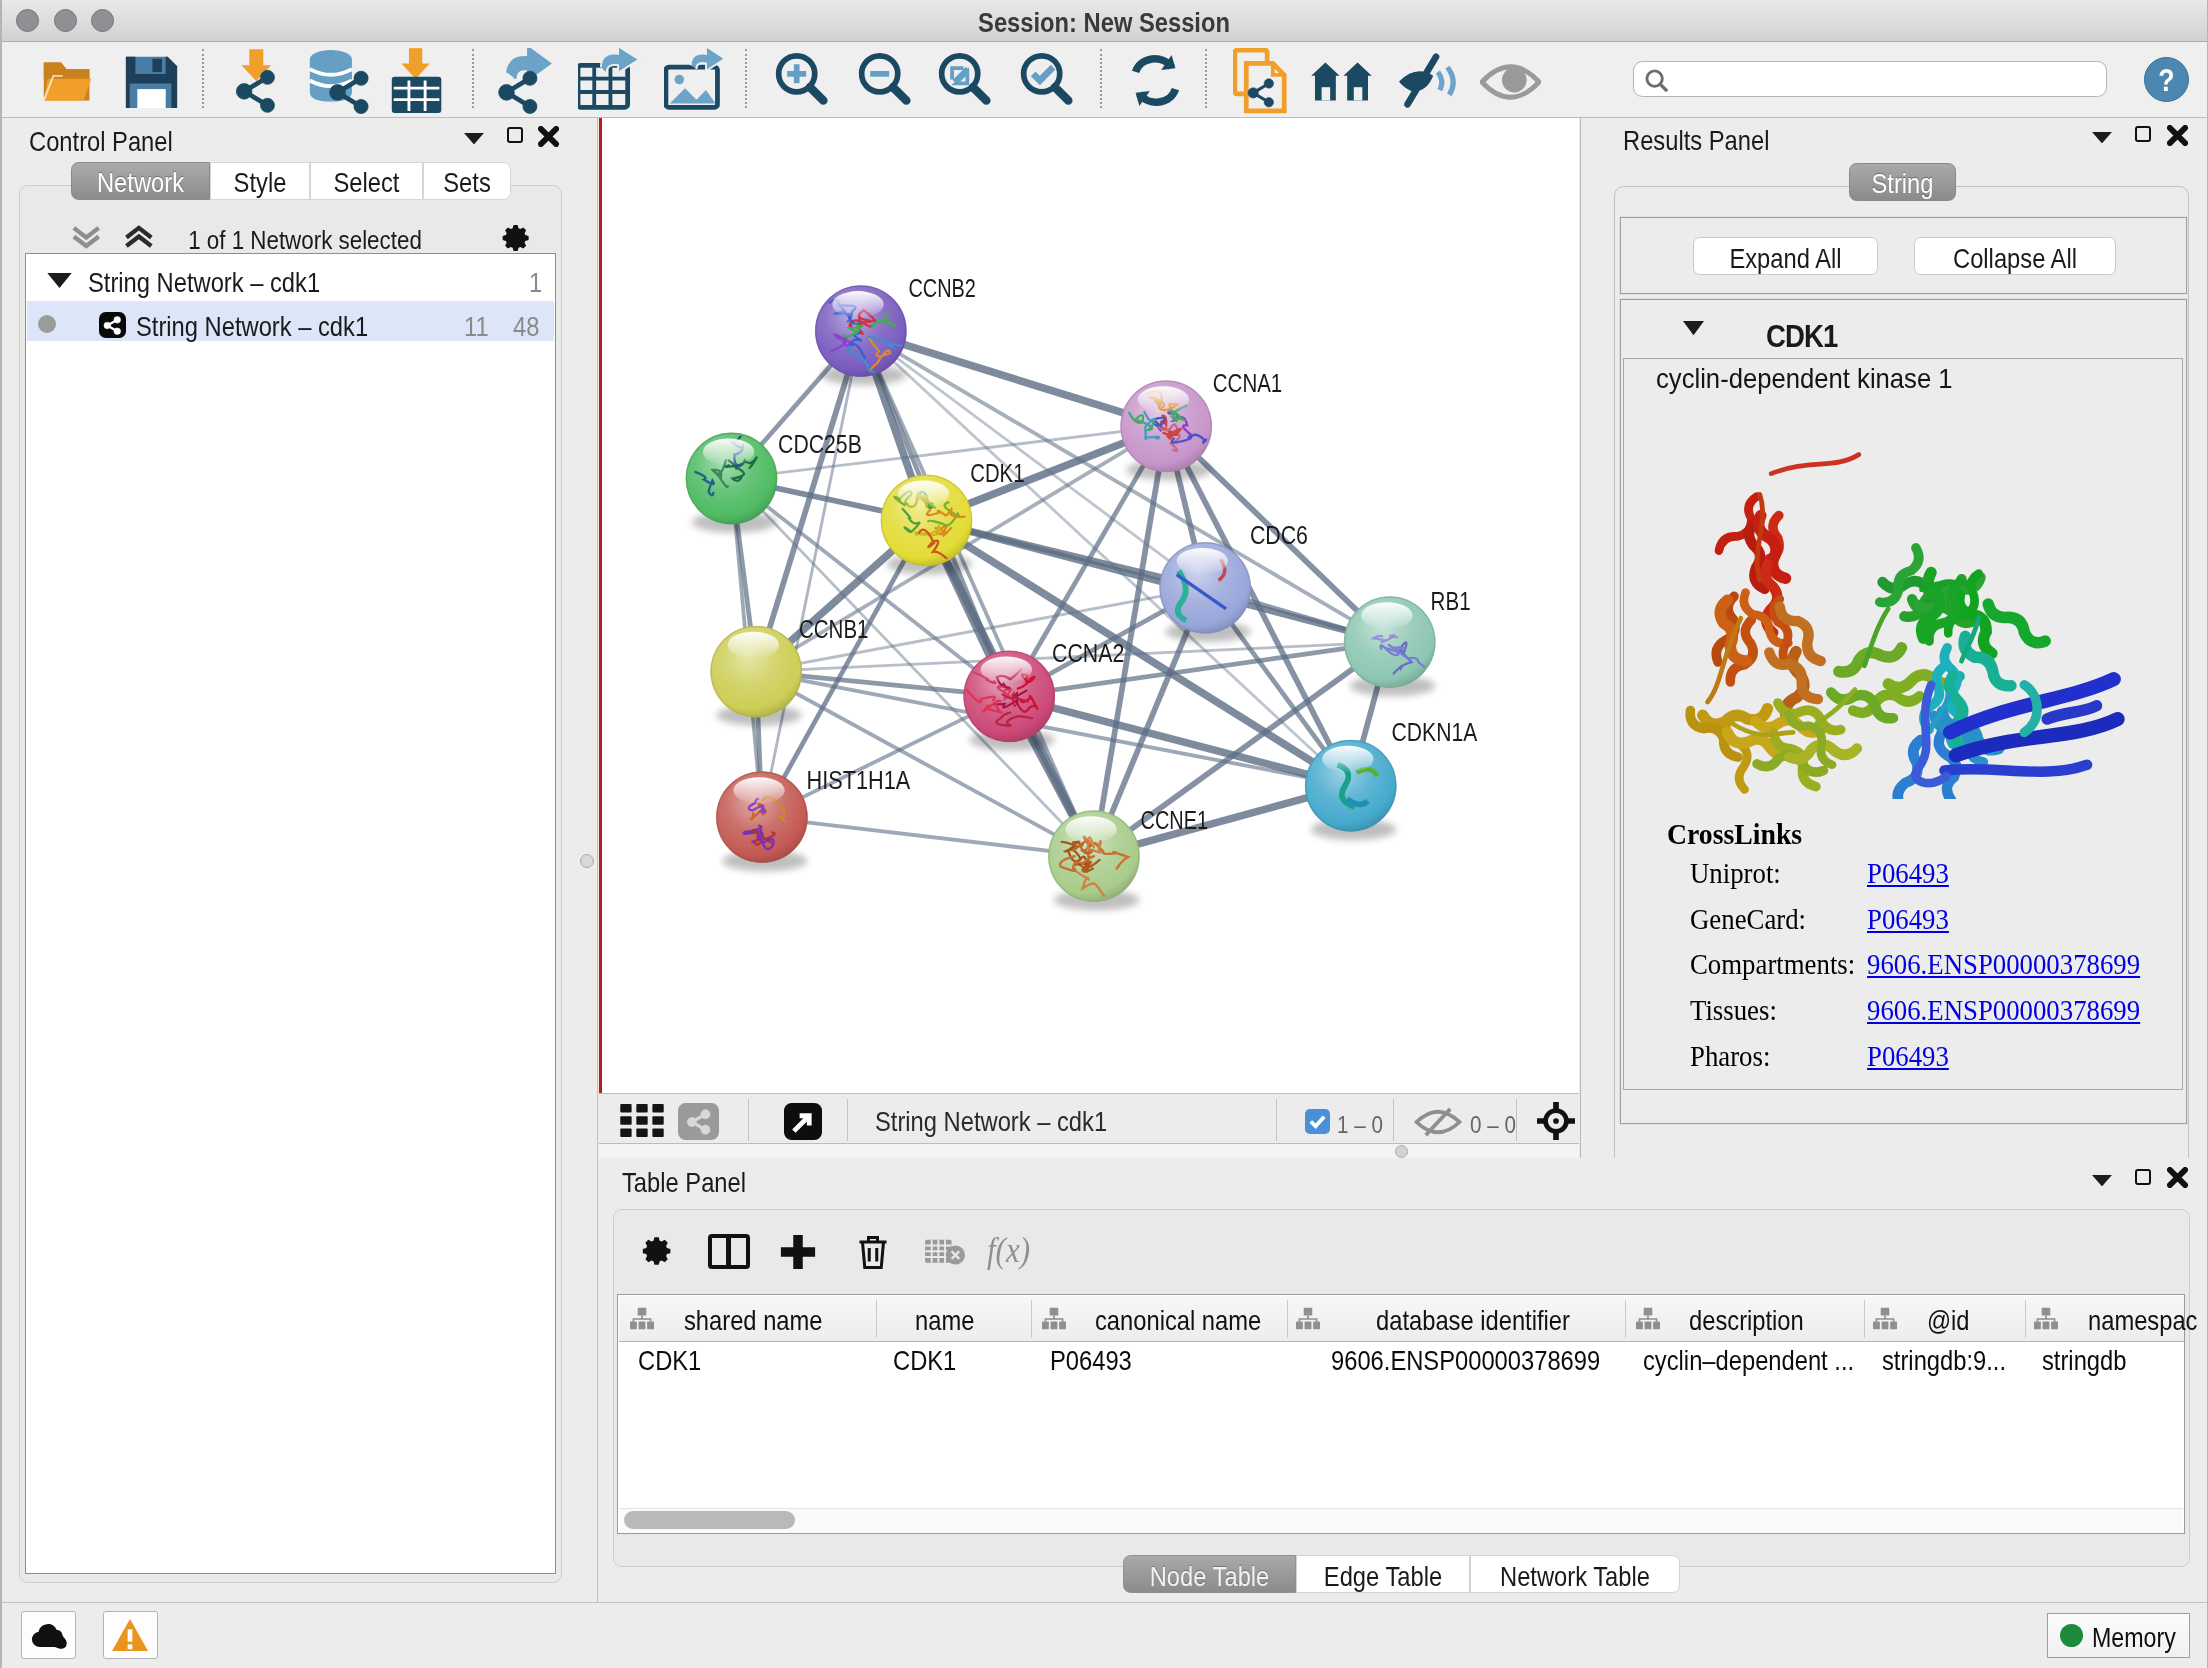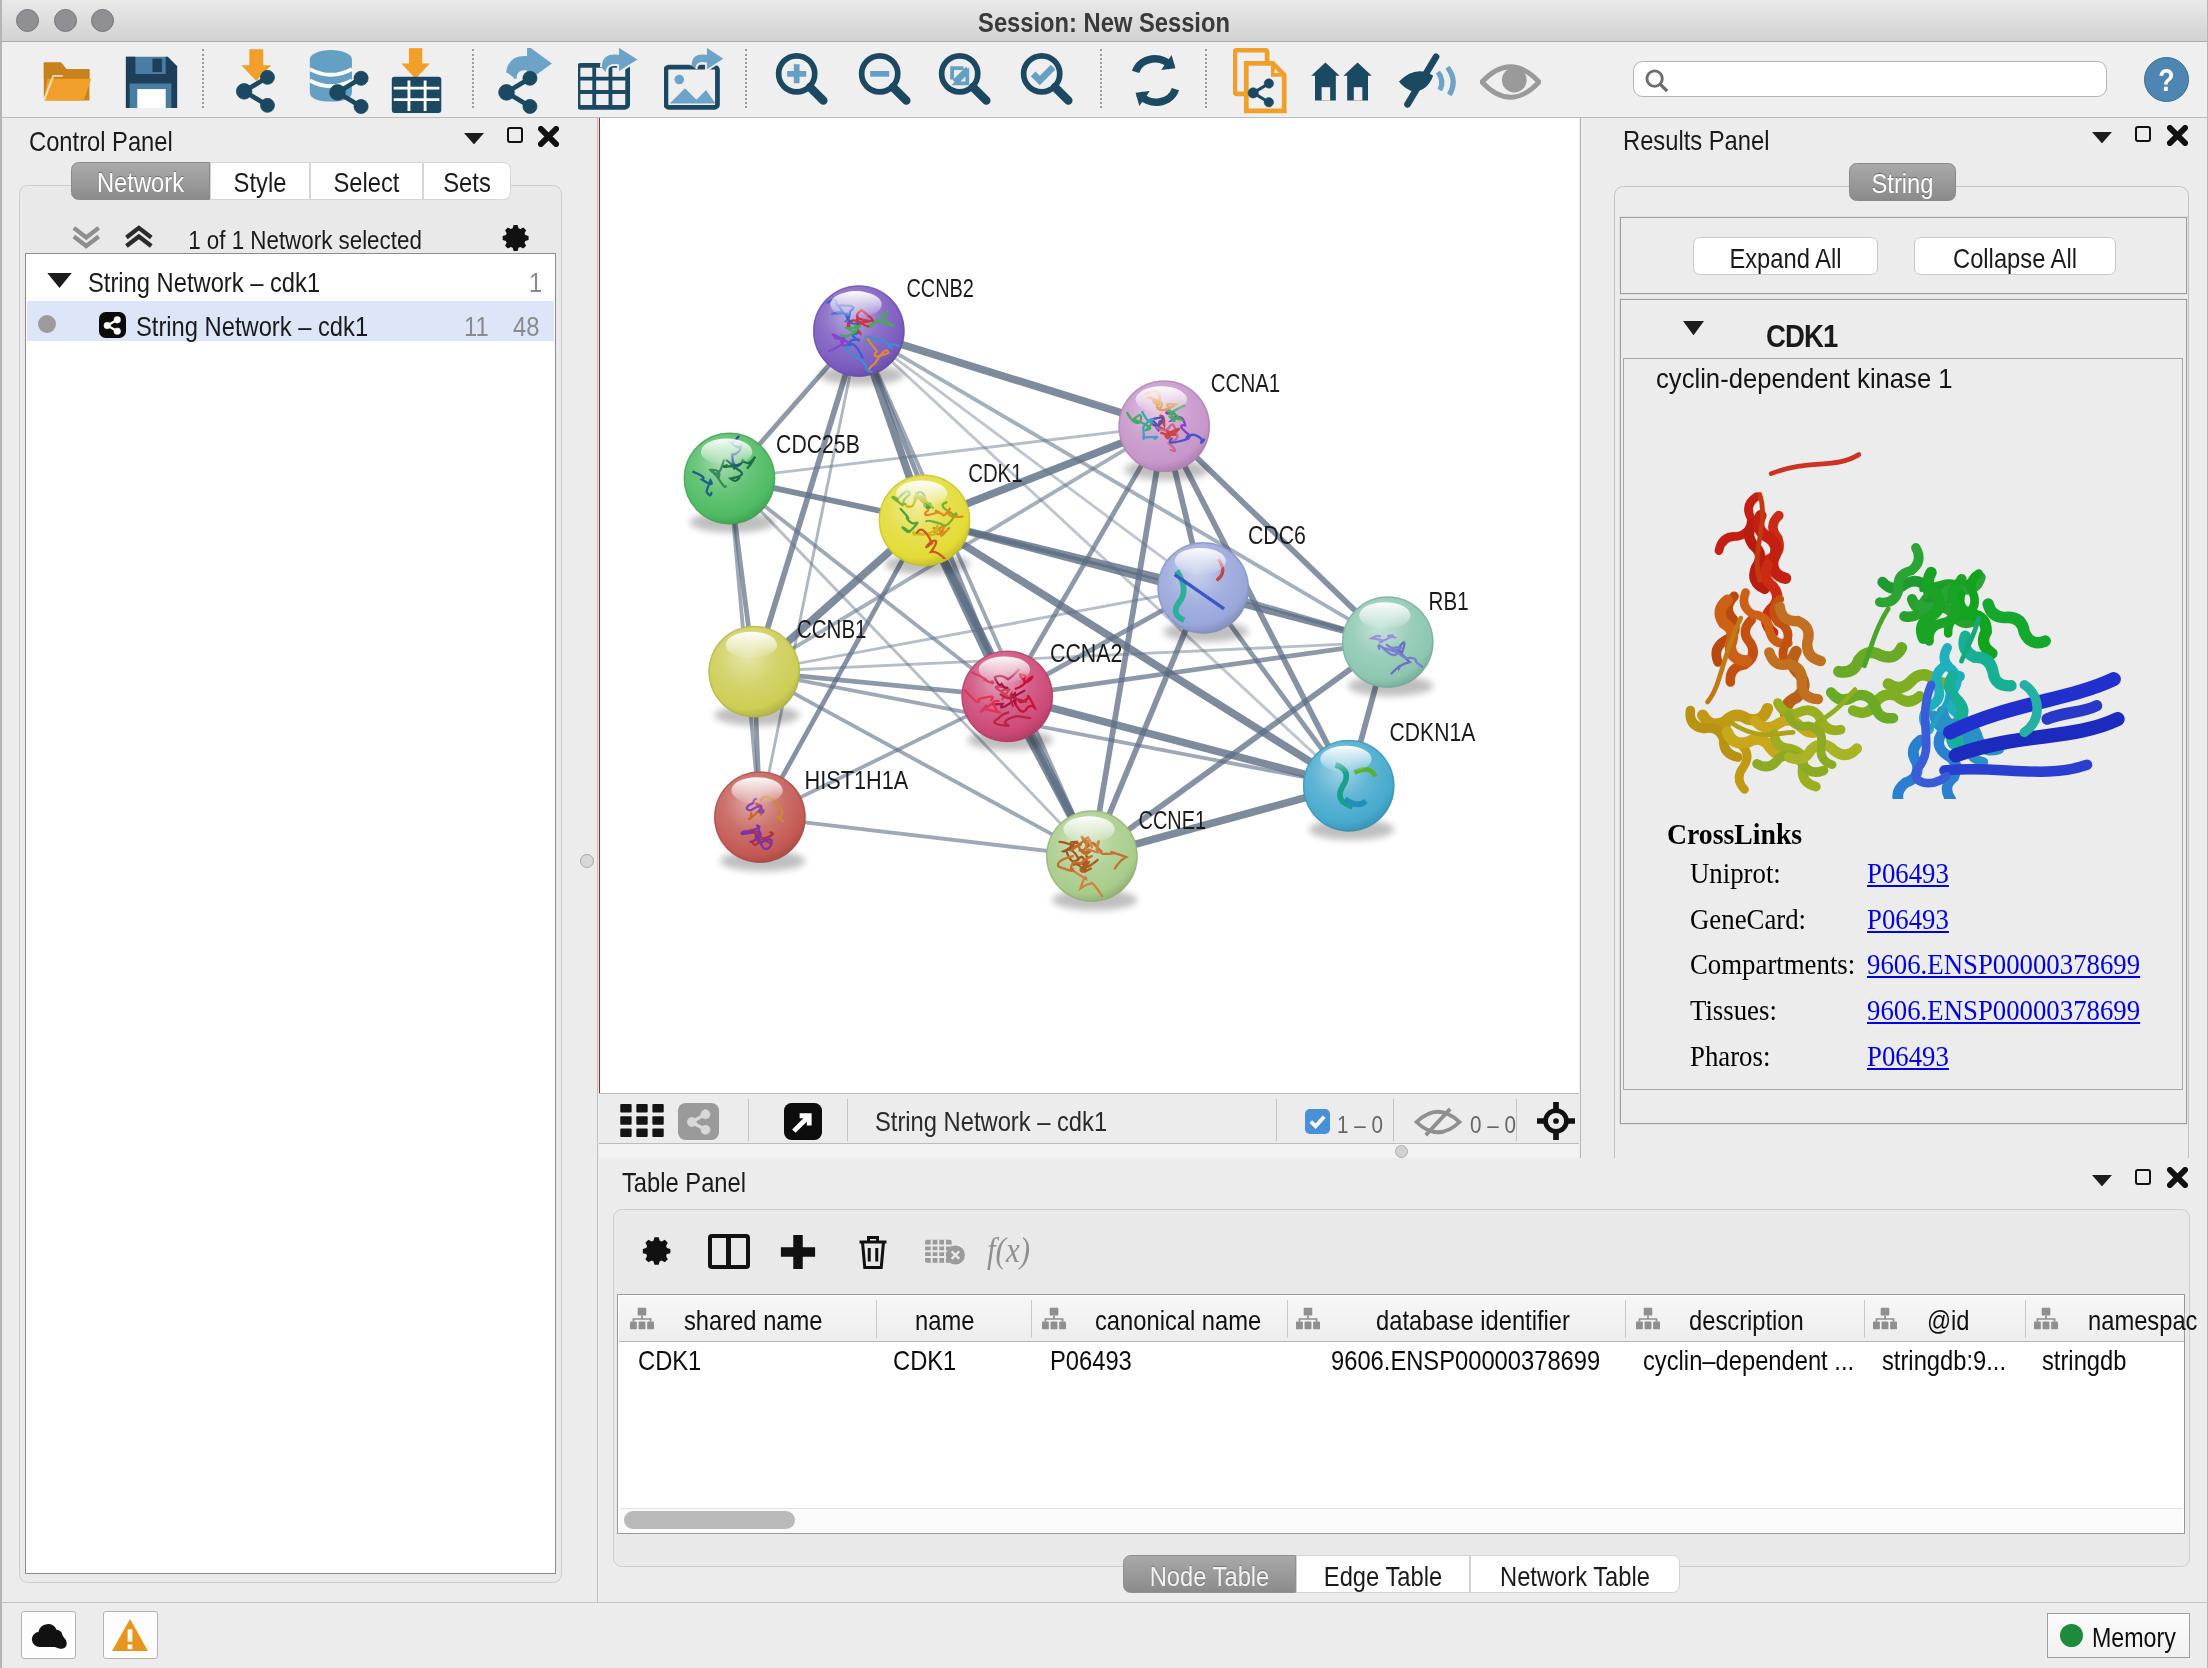--- a/index.html
+++ b/index.html
@@ -206,21 +206,21 @@
       <circle cx="30" cy="8" r="7"></circle>
       <circle cx="30" cy="32" r="7"></circle>
       <circle cx="9" cy="20" r="7"></circle>
       <path d="M9 20 L30 8 M9 20 L30 32" stroke-width="5"></path>
     </g>
   </svg>
 <div class="tx" style="left:136px;top:311px;font-size:27.6px">String Network – cdk1</div>
 <div class="tx" style="left:464px;top:311px;font-size:27.6px;color:#8a8a8a">11</div>
 <div class="tx" style="left:513px;top:311px;font-size:27.6px;color:#8a8a8a">48</div>
 
-<div class="abs" style="left:599px;top:118px;width:980px;height:975px;background:#fff;border-left:1px solid #b91c1c">
+<div class="abs" style="left:599px;top:118px;width:980px;height:975px;background:#fff;border-left:3px solid #b91c1c">
     <svg width="980" height="975" viewBox="0 0 1030 1025" style="position:absolute;left:0;top:0" font-family="Liberation Sans, sans-serif">
       <defs>
         <filter id="blur1" x="-50%" y="-50%" width="200%" height="200%">
           <feGaussianBlur stdDeviation="4"></feGaussianBlur>
         </filter>
         <linearGradient id="gloss" x1="0" y1="0" x2="0" y2="1">
           <stop offset="0" stop-color="#fff" stop-opacity="0.97"></stop>
           <stop offset="0.55" stop-color="#fff" stop-opacity="0.5"></stop>
           <stop offset="1" stop-color="#fff" stop-opacity="0.03"></stop>
         </linearGradient>

